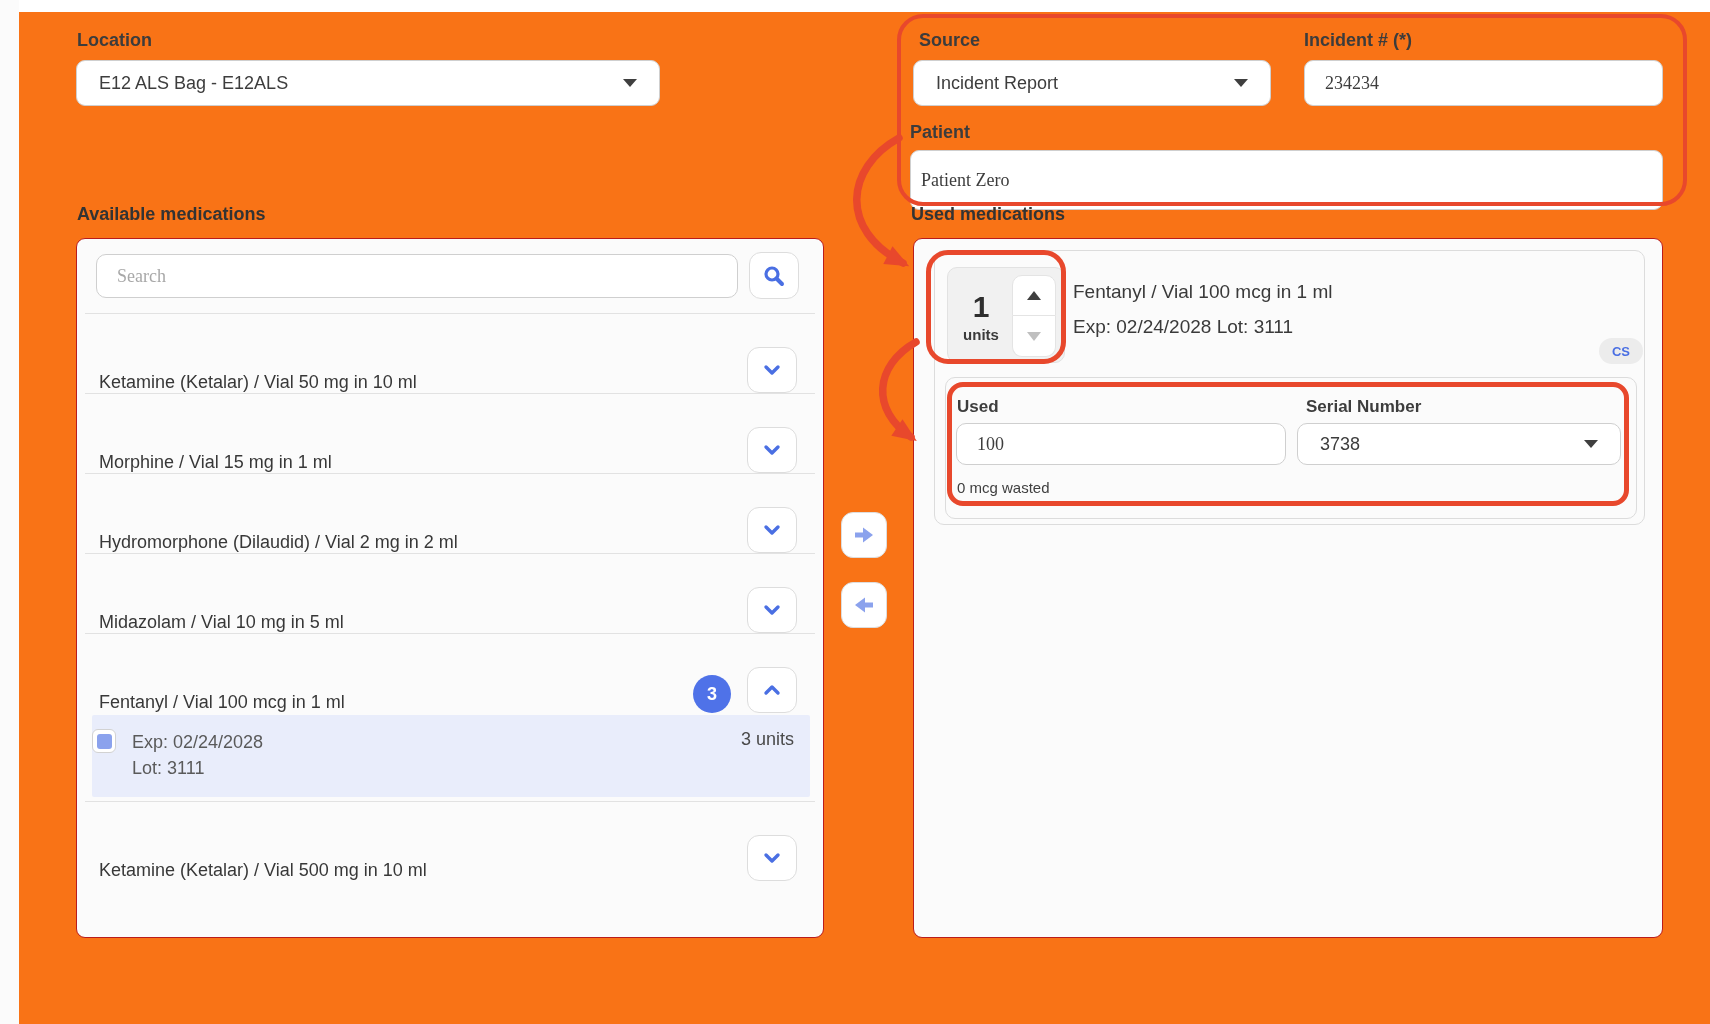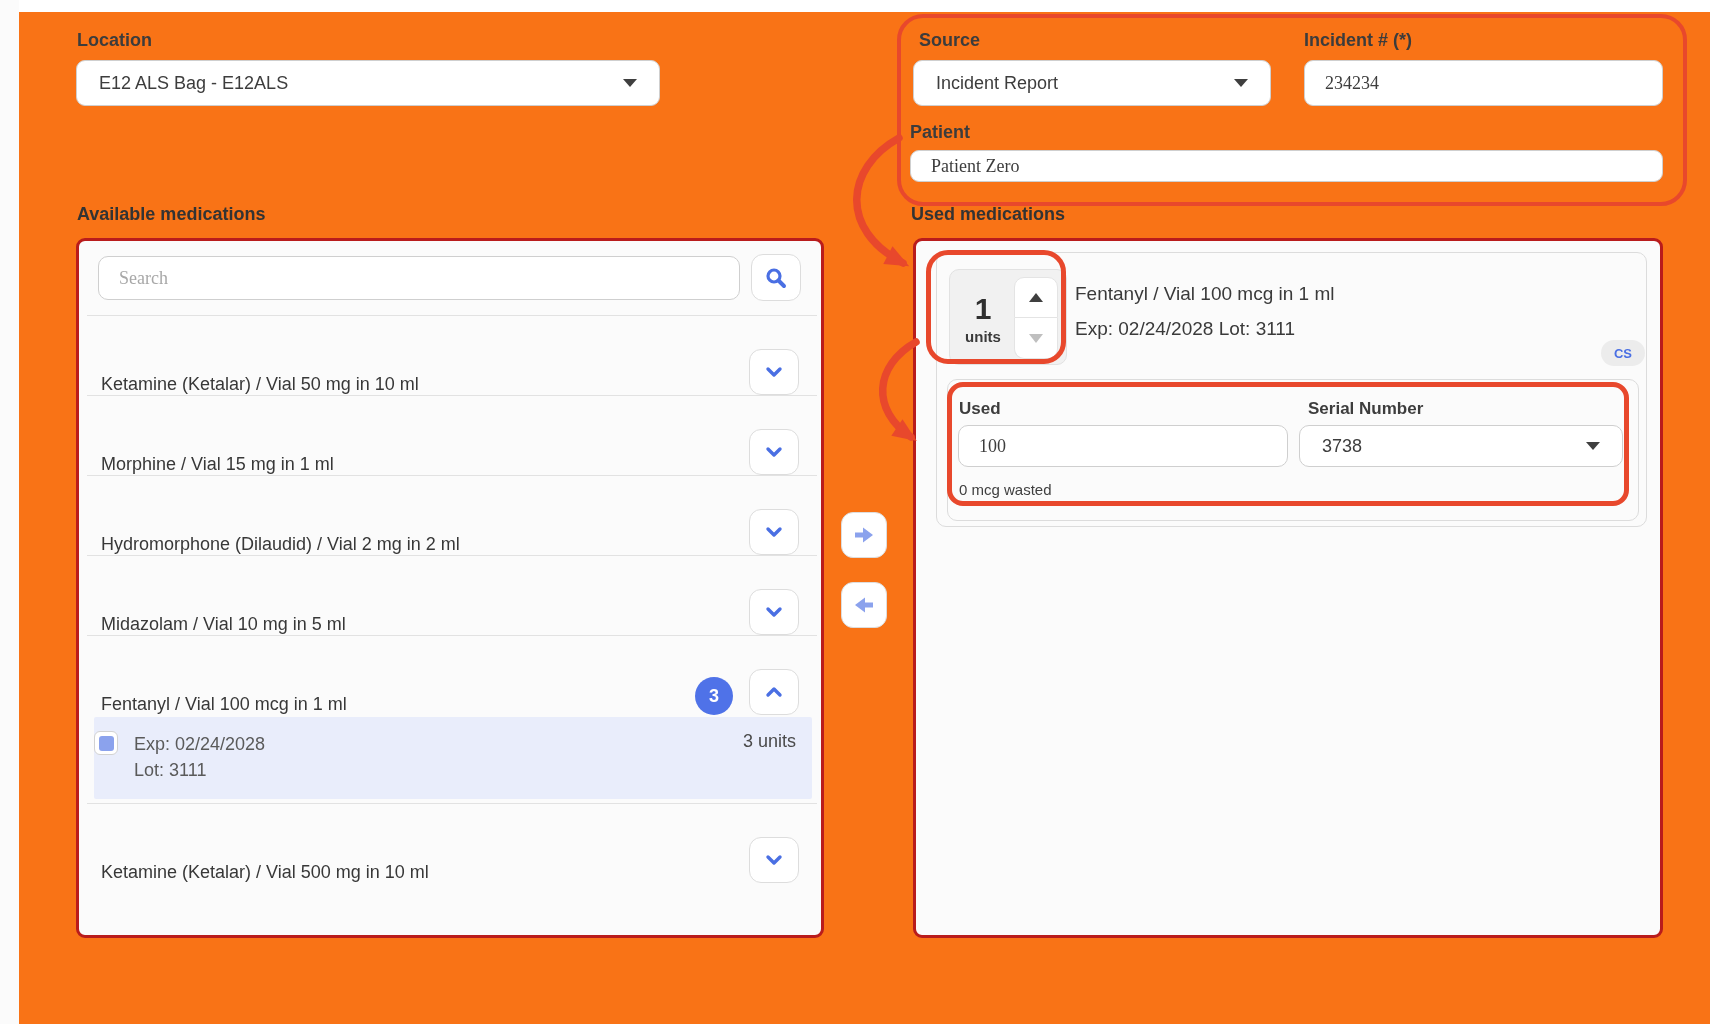--- a/index.html
+++ b/index.html
@@ -21,24 +21,24 @@
   
   #location-label { left:58px; top:30px; }
   #location-select { left:57px; top:60px; width:584px; height:46px; }
 
   
   #source-label { left:900px; top:30px; }
   #source-select { left:894px; top:60px; width:358px; height:46px; }
   #incident-label { left:1285px; top:30px; }
   #incident-input { left:1285px; top:60px; width:359px; height:46px; }
   #patient-label { left:891px; top:122px; }
-  #patient-input { left:891px; top:150px; width:753px; height:32px; }
-
-  
-  .panel { position:absolute; border:3px solid #b91c1c; border-radius:9px; background:#fbfbfb; }
+  #patient-input { left:891px; top:150px; width:753px; height:60px;padding-left:10px; }
+
+  
+  .panel { position:absolute; border:1px solid #b91c1c; border-radius:9px; background:#fbfbfb; }
   #available-title { left:58px; top:204px; }
   #left-panel { left:57px; top:238px; width:748px; height:700px; }
   #used-title { left:892px; top:204px; }
   #right-panel { left:894px; top:238px; width:750px; height:700px; }
 
   
   #search-input { left:19px; top:15px; width:642px; height:44px; border-radius:10px; }
   .icon-btn { position:absolute; display:flex; align-items:center; justify-content:center; background:#fff; border:1px solid #ddd; border-radius:12px; cursor:pointer; }
   #search-btn { left:672px; top:13px; width:50px; height:47px; }
 

